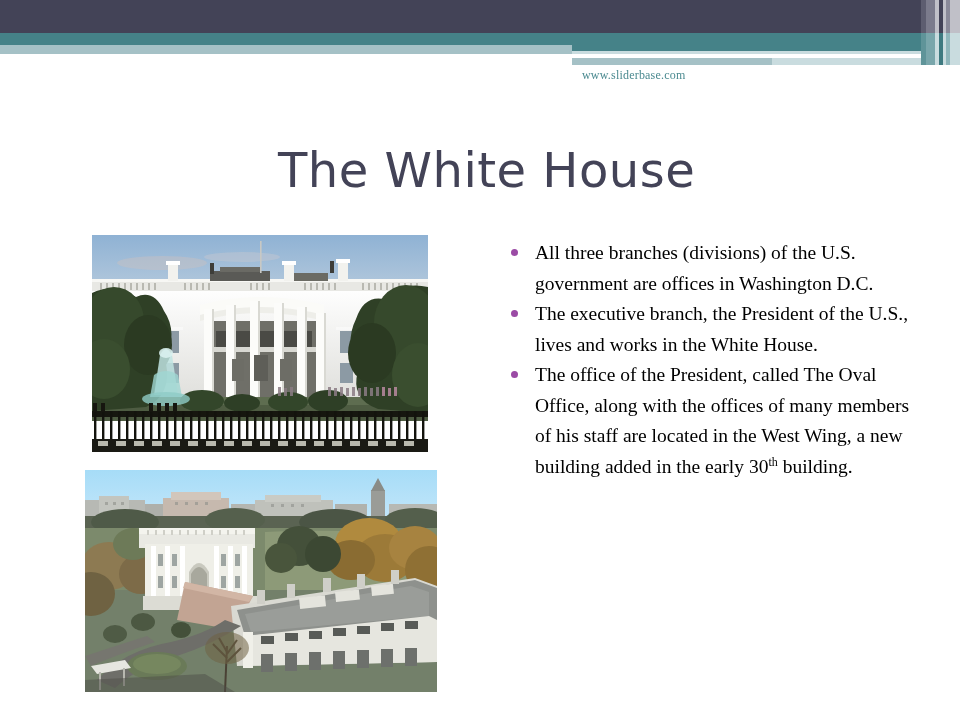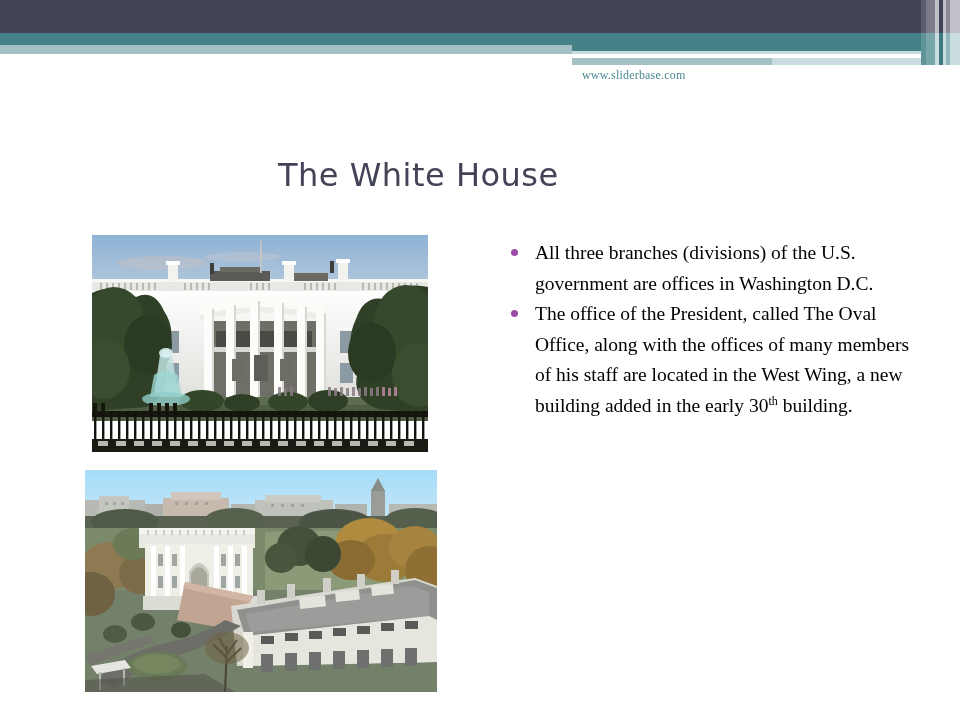--- a/index.html
+++ b/index.html
@@ -110,23 +110,23 @@
     color: #4b8a90;
     letter-spacing: 0.2px;
     white-space: nowrap;
     margin-left: 18px;
   }
 
   
   .slide-title {
     position: absolute;
     left: 278px;
-    top: 156px;
+    top: 142px;
     font-family: "DejaVu Sans", sans-serif;
-    font-size: 32px;
+    font-size: 48px;
     font-weight: 400;
     color: #434357;
     letter-spacing: 0.5px;
     white-space: nowrap;
   }
 
   
   .body-text {
     position: absolute;
     left: 505px;
@@ -634,15 +634,19 @@
   </svg>
 </div>
 
 <div class="body-text">
   <div class="bullet-item">
     <span class="dot"></span>
     <span class="txt">All three branches (divisions) of the U.S. government are offices in Washington D.C.</span>
   </div>
   <div class="bullet-item">
     <span class="dot"></span>
+    <span class="txt">The executive branch, the President of the U.S., lives and works in the White House.</span>
+  </div>
+  <div class="bullet-item">
+    <span class="dot"></span>
     <span class="txt"><span>The office of the President, called The Oval Office, along with the offices of many members of his staff are located in the West Wing, a new building added in the early 30</span><span class="sup">th</span><span> building.</span></span>
   </div>
 </div>
 
 </body></html>

